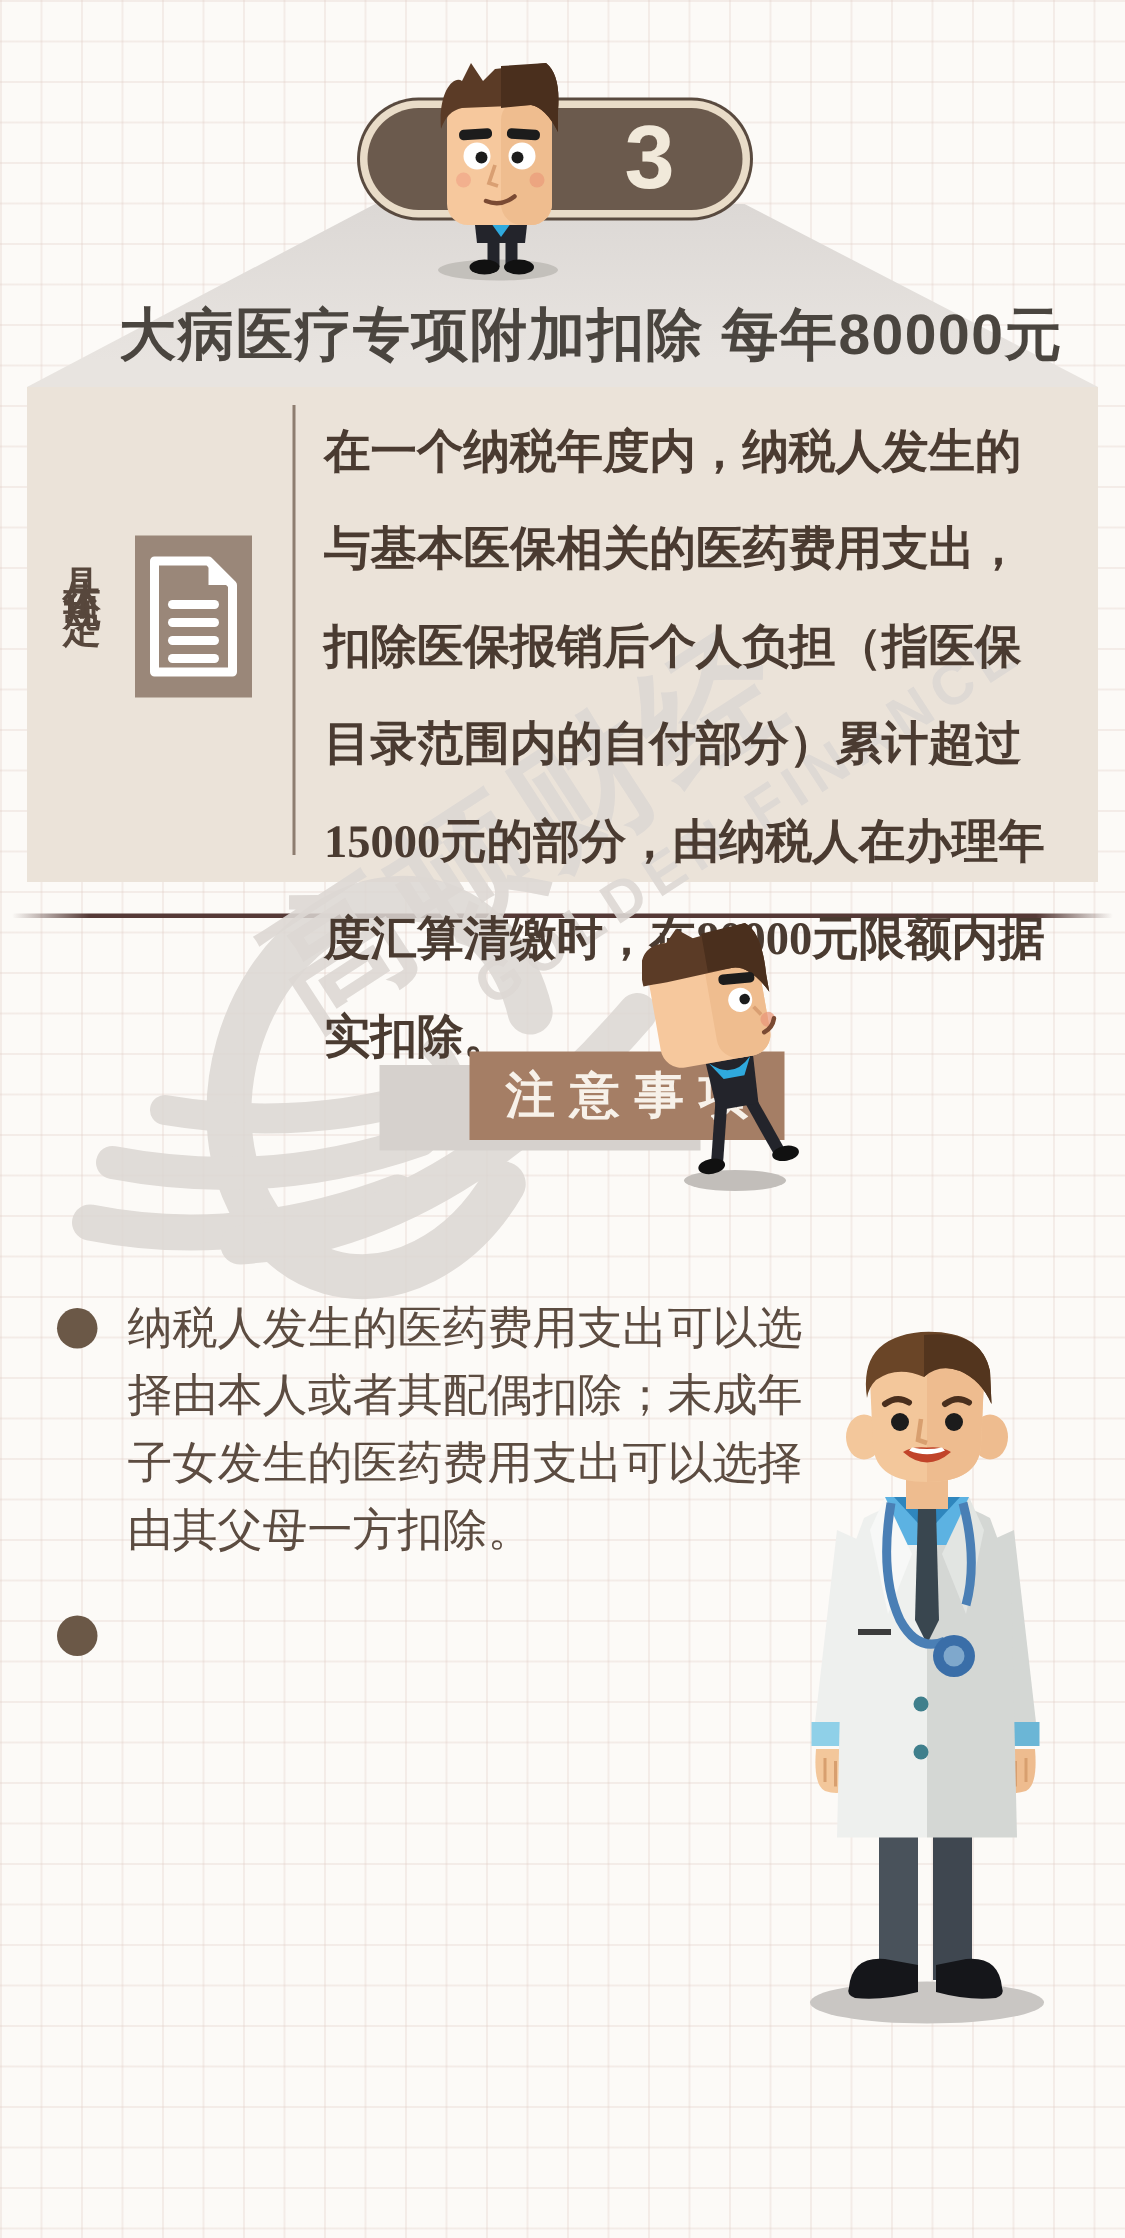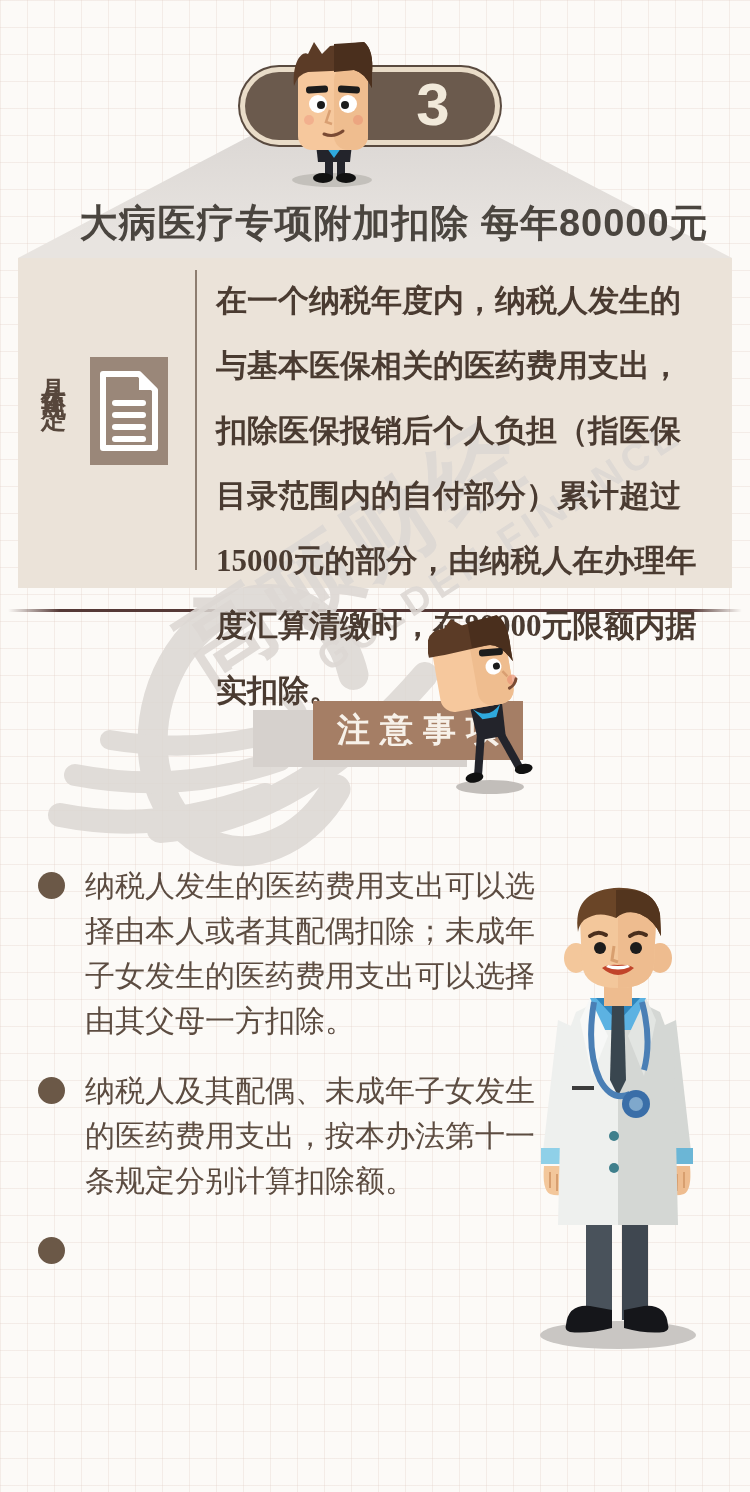--- a/index.html
+++ b/index.html
@@ -202,26 +202,20 @@
   <div class="notes">
     <div class="note">
       <span class="dot"></span>
       <span class="note-text">纳税人发生的医药费用支出可以选
 择由本人或者其配偶扣除；未成年
 子女发生的医药费用支出可以选择
 由其父母一方扣除。</span>
     </div>
     <div class="note">
       <span class="dot"></span>
-      <span class="note-text">纳税人及其配偶、未成年子女发生
-的医药费用支出，按本办法第十一
-条规定分别计算扣除额。</span>
-    </div>
-    <div class="note">
-      <span class="dot"></span>
     </div>
   </div>
 
   <svg class="doctor" viewBox="0 0 180 480">
     <ellipse cx="90" cy="455" rx="78" ry="14" fill="#c9c6c3"></ellipse>
 
     <rect x="58" y="330" width="26" height="110" fill="#49525b"></rect>
     <rect x="94" y="330" width="26" height="110" fill="#3f4750"></rect>
     <path d="M38,445 Q40,424 62,426 L84,430 L84,448 Q60,454 42,452 Q36,450 38,445 Z" fill="#15161a"></path>
     <path d="M140,445 Q138,424 116,426 L96,430 L96,448 Q118,454 136,452 Q142,450 140,445 Z" fill="#15161a"></path>

